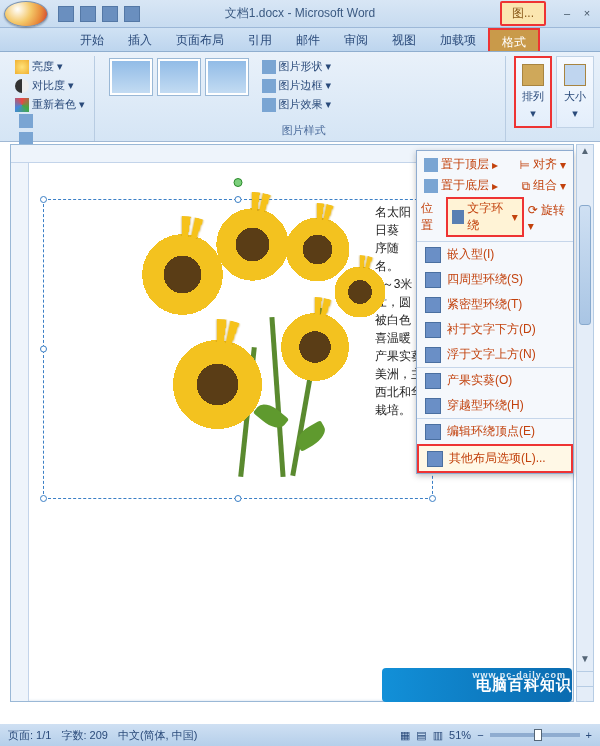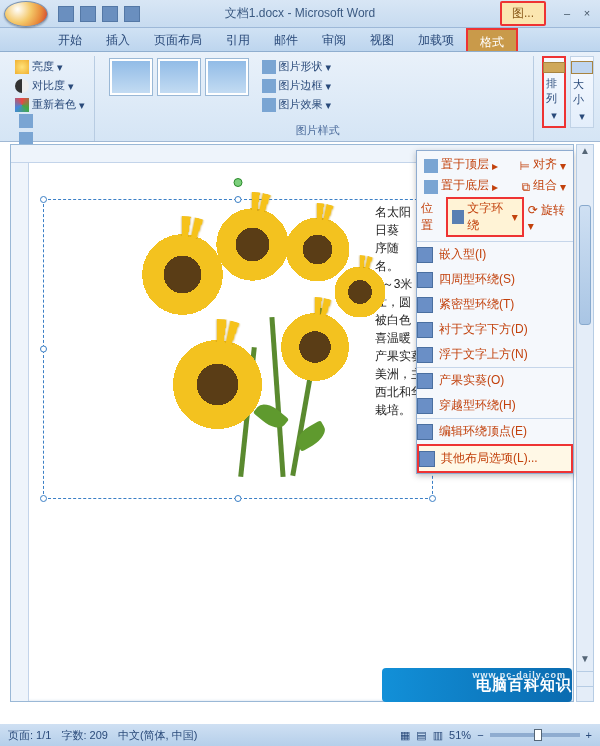--- a/index.html
+++ b/index.html
@@ -8,33 +8,33 @@
 .titlebar { height: 28px; background: linear-gradient(#d8e6f5,#c7dbf0); display: flex; align-items: center; font-size: 12px; color: #3b5a82; border-bottom: 1px solid #9db8d8; position: relative; }
 .office-btn { width: 44px; height: 26px; margin: 1px 4px; border-radius: 50%; background: radial-gradient(circle at 30% 30%, #fff, #f4c869 40%, #e88b3b 70%, #c33); border: 1px solid #7a93b3; box-shadow: 0 1px 2px rgba(0,0,0,.3); }
 .qat { display: flex; gap: 6px; margin-left: 6px; }
 .qat-icon { width: 16px; height: 16px; background: #6a8fbf; border: 1px solid #5478a6; }
 .title-text { position: absolute; left: 50%; transform: translateX(-50%); }
 .ctx-tab-area { position: absolute; right: 54px; height: 100%; display: flex; align-items: center; }
 .ctx-tab-label { background: #fbe6b0; border: 2px solid #e33; color: #8a5a1a; padding: 2px 10px; font-size: 12px; border-radius: 2px; }
 .win-controls { position: absolute; right: 4px; display: flex; gap: 2px; }
 .win-btn { width: 18px; height: 14px; color: #456; text-align: center; line-height: 12px; font-size: 11px; }
 
-.tabs { height: 24px; background: linear-gradient(#d0e2f4,#bdd5ee); display: flex; padding-left: 46px; border-bottom: 1px solid #8faecf; font-size: 12px; color: #2a4a7a; }
+.tabs { height: 24px; background: linear-gradient(#d0e2f4,#bdd5ee); display: flex; padding-left: 68px; border-bottom: 1px solid #8faecf; font-size: 12px; color: #2a4a7a; }
 .tab { padding: 4px 12px; }
 .tab.active { background: #c99a4a; color: #fff; border: 2px solid #e33; border-bottom: none; }
 
 .ribbon { height: 90px; background: linear-gradient(#e9f1fa,#d5e5f5); border-bottom: 1px solid #a0b8d4; padding: 4px 6px 0 6px; display: flex; gap: 8px; font-size: 11px; color: #2a4a7a; }
 .ribbon-group { display: flex; flex-direction: column; border-right: 1px solid #b8cce2; padding: 2px 6px; }
 .ribbon-group-body { flex: 1; display: flex; gap: 4px; align-items: flex-start; }
 .ribbon-group-label { text-align: center; font-size: 11px; color: #4a6a9a; padding: 1px 0; }
-.rbtn { display: flex; align-items: flex-end; gap: 3px; padding: 1px 3px; }
+.rbtn { display: flex; align-items: center; gap: 3px; padding: 1px 3px; }
 .rbtn .ico { width: 14px; height: 14px; background: #7aa5d3; }
 .preset-thumb { width: 44px; height: 38px; background: linear-gradient(#8fbae6,#c5ddf3); border: 1px solid #9ab8d6; box-shadow: inset 0 0 0 2px #fff; }
 .vgroup { display: flex; flex-direction: column; gap: 2px; }
-.big-btn { border: 2px solid #e33; width: 24px; height: 72px; display: flex; flex-direction: column; align-items: center; justify-content: center; gap: 3px; padding: 4px 2px; font-size: 11px; background: linear-gradient(#f7faff,#e3eefb); }
+.big-btn { border: 2px solid #e33; width: 38px; height: 72px; display: flex; flex-direction: column; align-items: center; justify-content: center; gap: 3px; padding: 4px 2px; font-size: 11px; background: linear-gradient(#f7faff,#e3eefb); }
 .big-btn .big-ico { width: 22px; height: 22px; background: #cfa85a; border: 1px solid #a88440; }
 .big-btn.plain { border: 1px solid #c0d2e6; }
 
 .doc-area { position: absolute; top: 144px; left: 10px; right: 26px; bottom: 44px; background: #fff; border: 1px solid #9ab8d6; box-shadow: inset 0 0 3px #cbd9ea; }
 .ruler-h { height: 18px; background: #eef4fb; border-bottom: 1px solid #c3d4ea; }
 .ruler-v { width: 18px; position: absolute; top: 18px; bottom: 0; background: #eef4fb; border-right: 1px solid #c3d4ea; }
 .page { position: absolute; left: 24px; top: 24px; right: 6px; bottom: 6px; background: #fff; }
 .sel-box { position: absolute; left: 8px; top: 30px; width: 390px; height: 300px; border: 1px dashed #3b7fc6; }
 .handle { position: absolute; width: 7px; height: 7px; background: #fff; border: 1px solid #3b7fc6; border-radius: 50%; }
 .rot-handle { position: absolute; width: 9px; height: 9px; background: #7ccf7c; border: 1px solid #2a8a2a; border-radius: 50%; left: 50%; top: -22px; transform: translateX(-50%); }
@@ -52,21 +52,21 @@
   filter: drop-shadow(0 0 1px #b78b10);
 }
 .petal-ring::after { transform: rotate(12deg); }
 .stem { position: absolute; width: 5px; background: #5a8a2f; }
 .leaf { position: absolute; width: 32px; height: 18px; background: #5f9a2e; border-radius: 60% 10% 60% 10%; }
 
 .wrap-panel { position: absolute; right: 26px; top: 150px; width: 158px; background: #f5f8fc; border: 1px solid #8facd0; box-shadow: 0 2px 6px rgba(0,0,0,.25); font-size: 12px; color: #c2410c; }
 .wrap-head { display: flex; flex-wrap: wrap; gap: 2px; padding: 4px; border-bottom: 1px solid #c6d6ea; }
 .wrap-head .rbtn { width: 100%; }
 .wrap-toggle { border: 2px solid #e33; padding: 1px 4px; display: inline-flex; align-items: center; gap: 3px; background: #fff3d6; }
-.wrap-list .item { display: flex; align-items: center; gap: 6px; padding: 4px 0; }
+.wrap-list .item { display: flex; align-items: center; gap: 6px; padding: 4px 8px; }
 .wrap-list .item .w-ico { width: 16px; height: 16px; background: #6a8fc6; border: 1px solid #4a6fa0; }
 .wrap-list .item.sep { border-top: 1px solid #c6d6ea; }
 .wrap-list .item.highlight { border: 2px solid #e33; background: #fff8e6; }
 
 .scroll-v { position: absolute; right: 6px; top: 144px; bottom: 44px; width: 18px; background: #e4edf8; border: 1px solid #b6cce4; }
 .scroll-thumb { position: absolute; left: 2px; right: 2px; top: 60px; height: 120px; background: linear-gradient(#cfe0f3,#a9c5e4); border: 1px solid #88a9cd; border-radius: 3px; }
 .scroll-btn { position: absolute; left: 0; right: 0; height: 16px; text-align: center; font-size: 10px; color: #567; }
 .scroll-btn.up { top: 0; } .scroll-btn.down { bottom: 32px; }
 .scroll-nav { position: absolute; bottom: 0; left: 0; right: 0; height: 30px; display: flex; flex-direction: column; }
 .scroll-nav div { flex: 1; border-top: 1px solid #b6cce4; }

